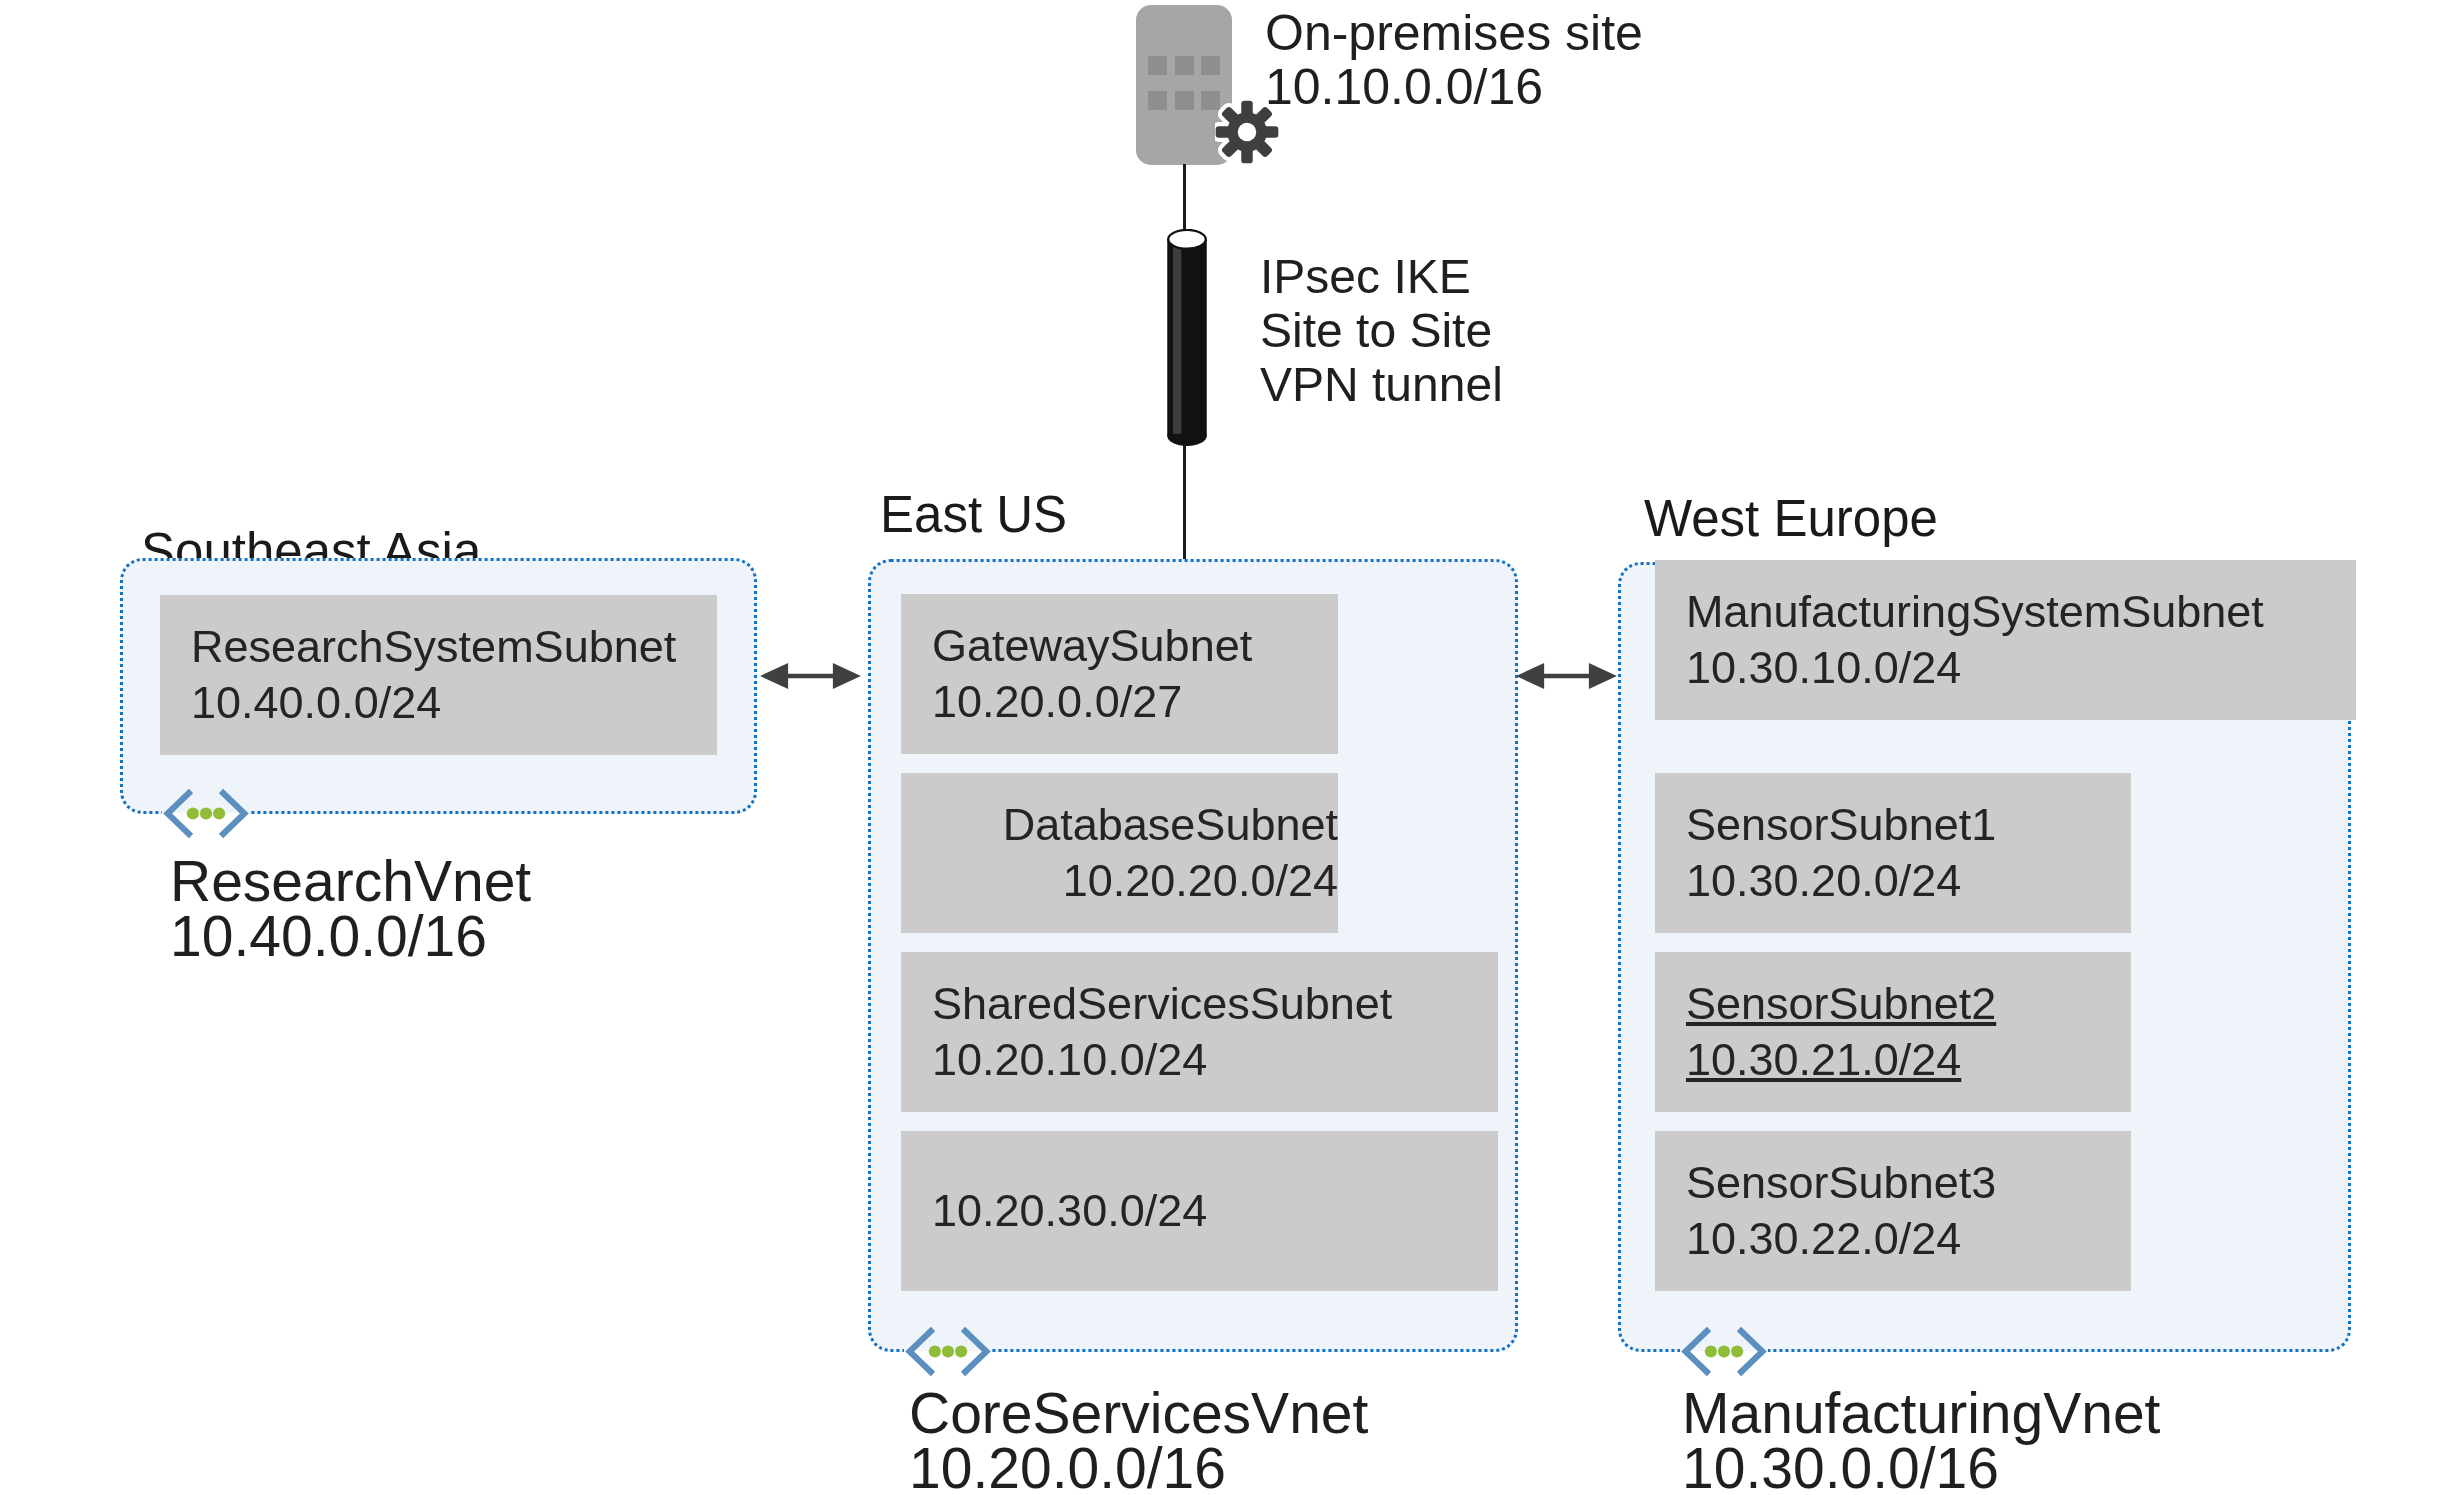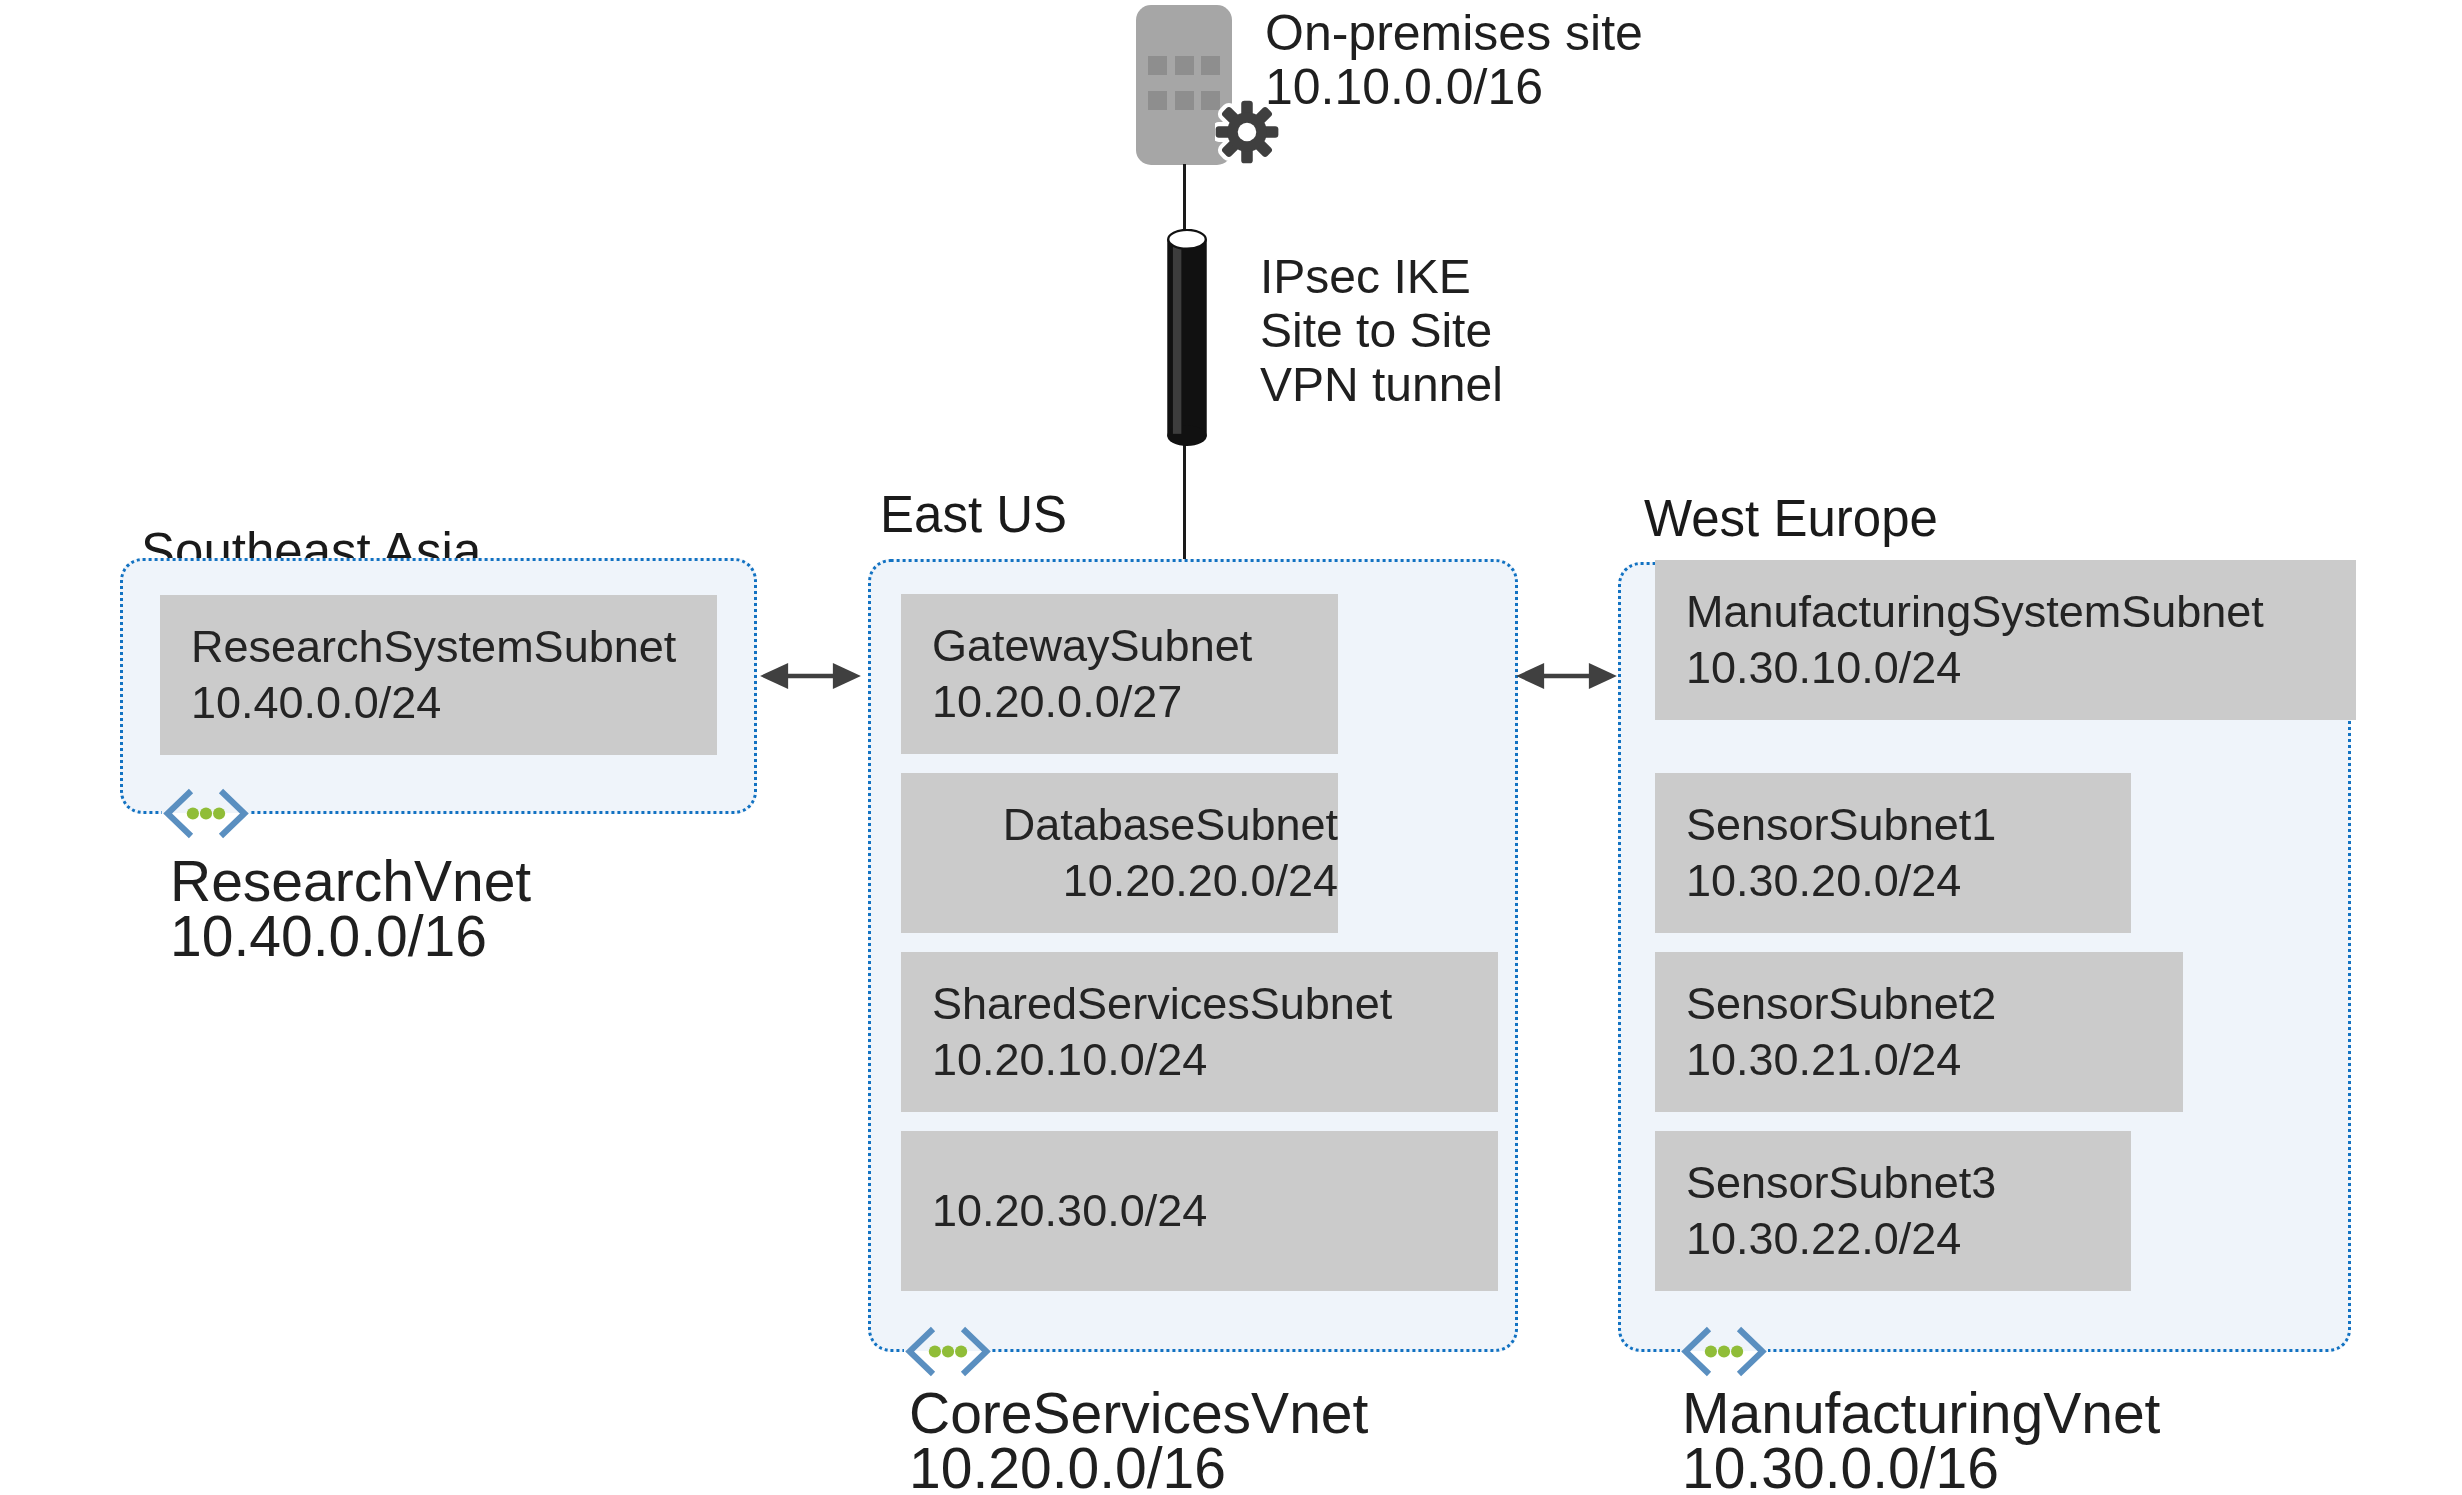--- a/index.html
+++ b/index.html
@@ -146,21 +146,21 @@
 
   <div class="abs vnet-box" style="left:1618px;top:562px;width:733px;height:790px;"></div>
   <div class="abs subnet" style="left:1655px;top:560px;width:701px;height:160px;">
     <div>ManufacturingSystemSubnet</div>
     <div>10.30.10.0/24</div>
   </div>
   <div class="abs subnet" style="left:1655px;top:773px;width:476px;height:160px;">
     <div>SensorSubnet1</div>
     <div>10.30.20.0/24</div>
   </div>
-  <div class="abs subnet" style="left:1655px;top:952px;width:528px;height:160px;">
+  <div class="abs subnet" style="left:1655px;top:952px;width:476px;height:160px;text-decoration:underline;">
     <div>SensorSubnet2</div>
     <div>10.30.21.0/24</div>
   </div>
   <div class="abs subnet" style="left:1655px;top:1131px;width:476px;height:160px;">
     <div>SensorSubnet3</div>
     <div>10.30.22.0/24</div>
   </div>
   <svg class="abs icon-layer vnet-glyph" style="left:1680px;top:1326px;" width="88" height="51" viewBox="0 0 94 54">
     <polyline points="31,3 6,27 31,51" fill="none" stroke="#5a8fc0" stroke-width="6.5"></polyline>
     <polyline points="63,3 88,27 63,51" fill="none" stroke="#5a8fc0" stroke-width="6.5"></polyline>

